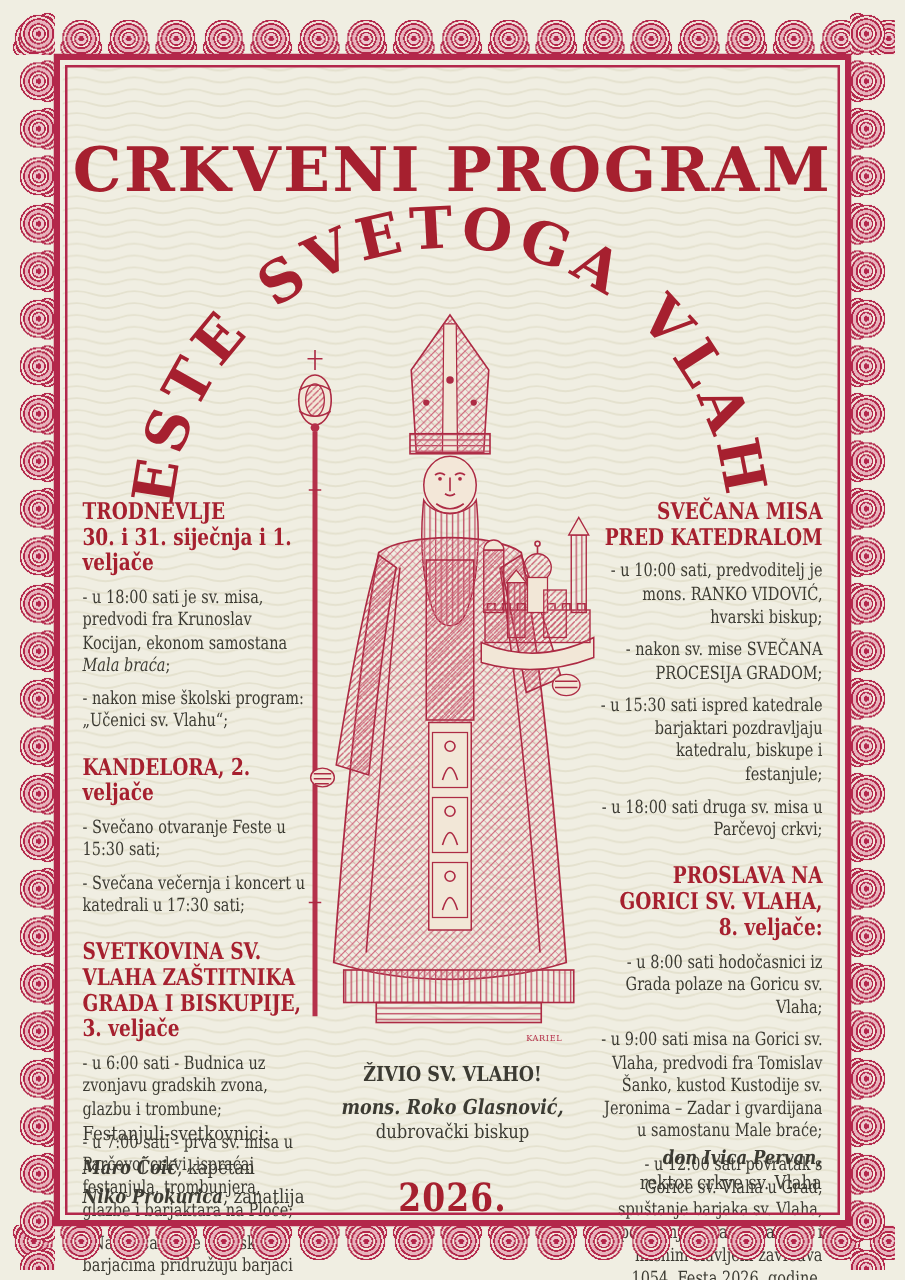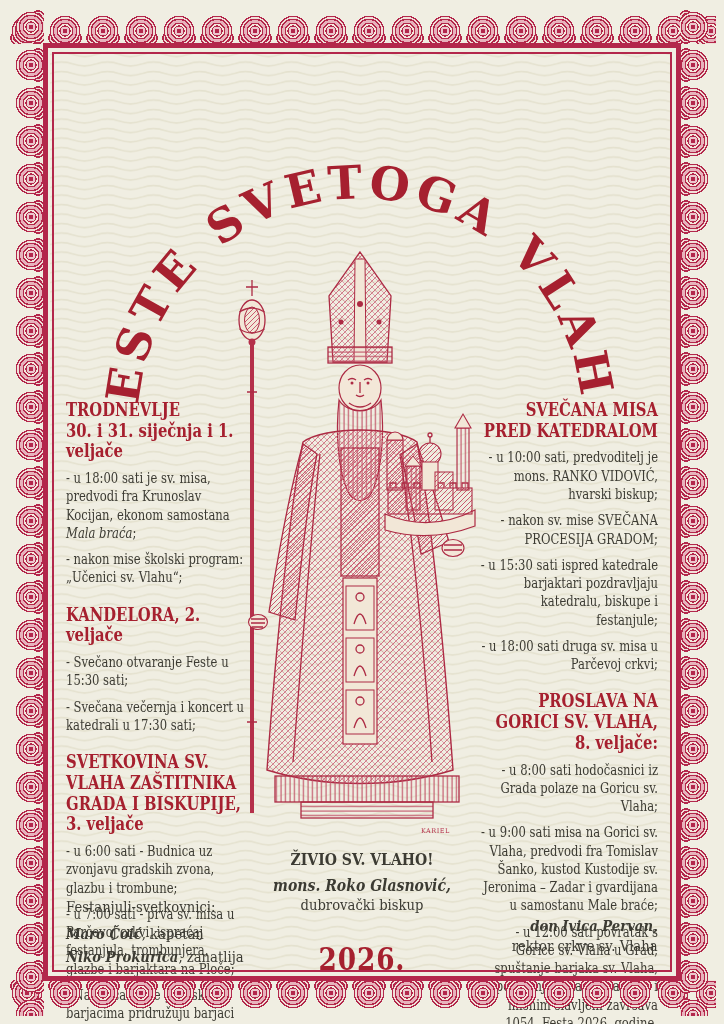--- a/index.html
+++ b/index.html
@@ -76,20 +76,21 @@
     <rect width="620" height="920" fill="url(#wv)"></rect>
   </svg>
 
   <div class="lace lace-h lace-top"></div>
   <div class="lace lace-h lace-bottom"></div>
   <div class="lace lace-v lace-left"></div>
   <div class="lace lace-v lace-right"></div>
   <div class="frame-band"></div>
   <div class="frame-line"></div>
 
+  <h1 class="title">CRKVENI PROGRAM</h1>
 
   <svg class="arc" width="724" height="440">
     <defs>
         <path id="arcPath" d="M 138.6 404 A 222 222 0 0 1 581.4 404" fill="none"></path>
       </defs>
     <text><textPath href="#arcPath" startOffset="50%" text-anchor="middle">FESTE SVETOGA VLAHA</textPath></text>
   </svg>
 
   <svg class="statue" width="270" height="600" viewBox="0 0 270 600">
     <defs>

